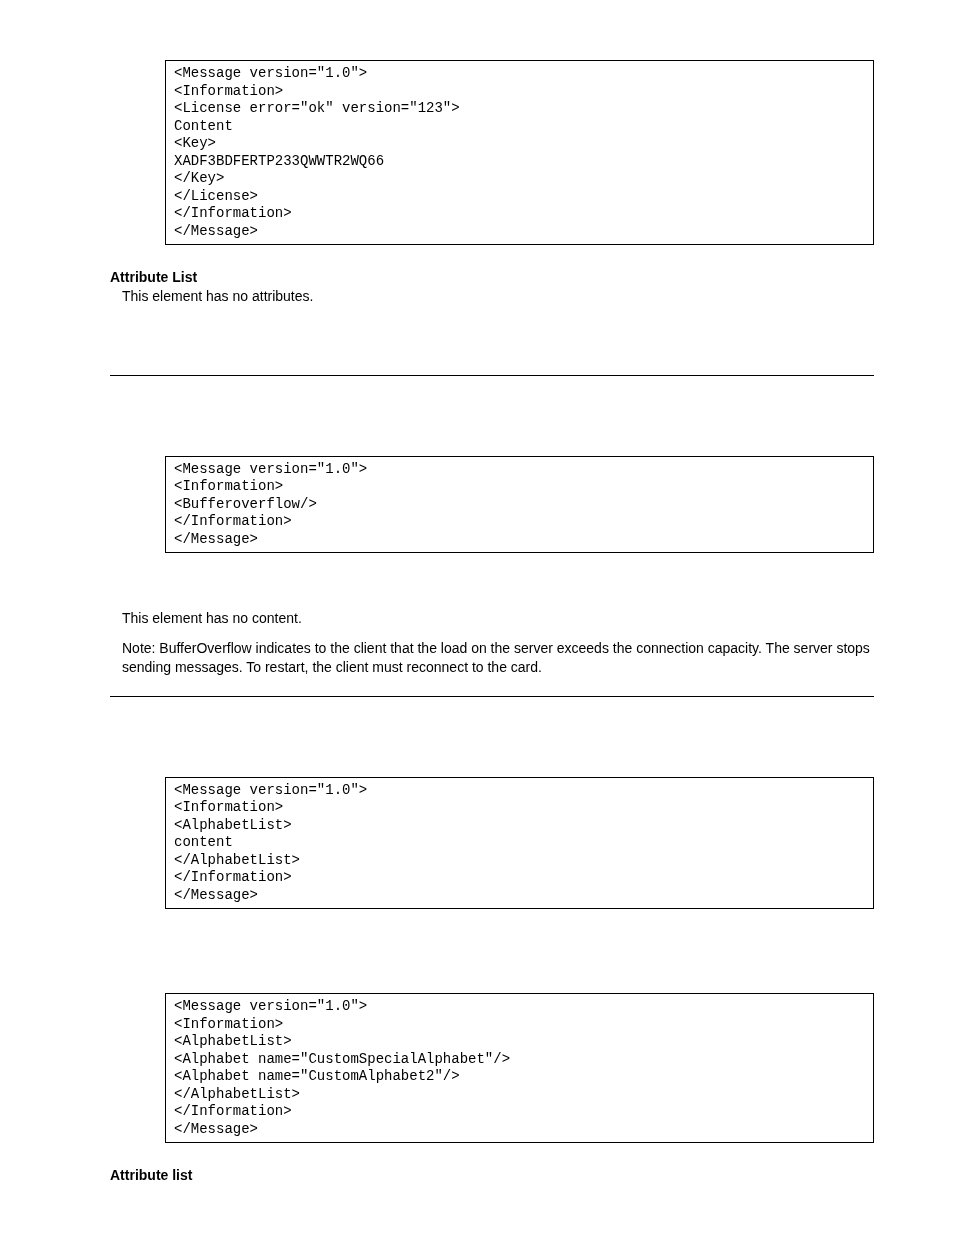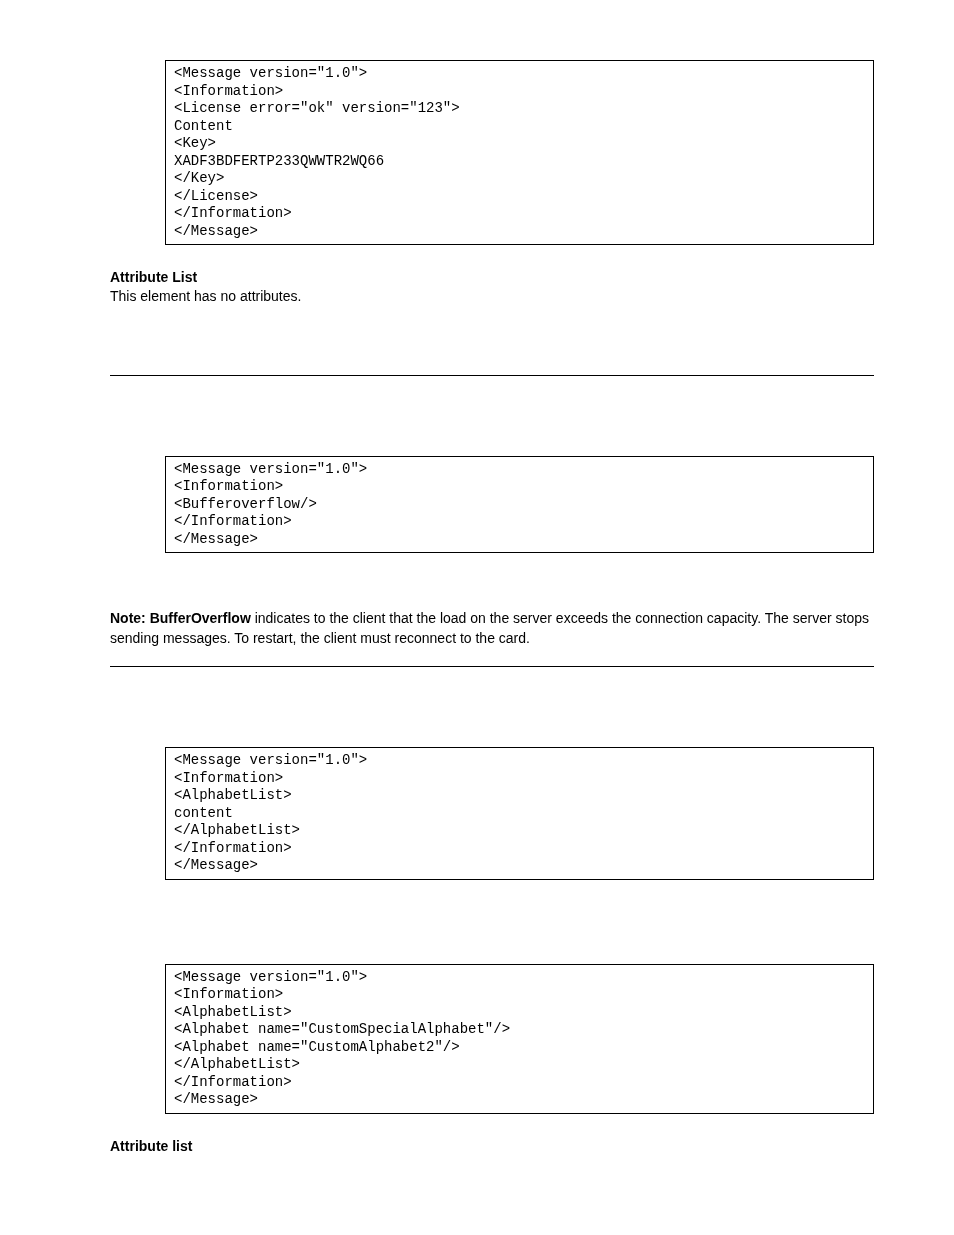--- a/index.html
+++ b/index.html
@@ -24,32 +24,32 @@
     font-size: 14px;
     white-space: pre;
     line-height: 1.25;
   }
   .sec-heading {
     font-weight: bold;
     margin-top: 8px;
     margin-bottom: 2px;
   }
   .para {
-    margin: 2px 0 10px 0;
+    margin: 2px 0 10px 12px;
     line-height: 1.4;
   }
   .sec-rule {
     border: none;
     border-top: 1px solid #000;
     margin: 28px 0 80px 0;
   }
   .sec-rule.tight {
     margin: 18px 0 80px 0;
   }
-  .bold-inline { font-weight: bold; }
+  .bold-inline { font-weight: normal; }
   .gap-big { height: 30px; }
 </style>
 </head>
 <body>
 
 <div class="page">
 
   <div class="code-box">&lt;Message version="1.0"&gt;
 &lt;Information&gt;
 &lt;License error="ok" version="123"&gt;
@@ -70,20 +70,21 @@
   <hr class="sec-rule">
 
   <div class="code-box">&lt;Message version="1.0"&gt;
 &lt;Information&gt;
 &lt;Bufferoverflow/&gt;
 &lt;/Information&gt;
 &lt;/Message&gt;</div>
 
   <div class="gap-big"></div>
 
+  <div class="para">This element has no content.</div>
 
   <div class="para">
     <span class="bold-inline">Note: BufferOverflow</span><span> indicates to the client that the load on the server exceeds the connection capacity. The server stops sending messages. To restart, the client must reconnect to the card.</span>
   </div>
 
   <hr class="sec-rule tight">
 
   <div class="code-box">&lt;Message version="1.0"&gt;
 &lt;Information&gt;
 &lt;AlphabetList&gt;

